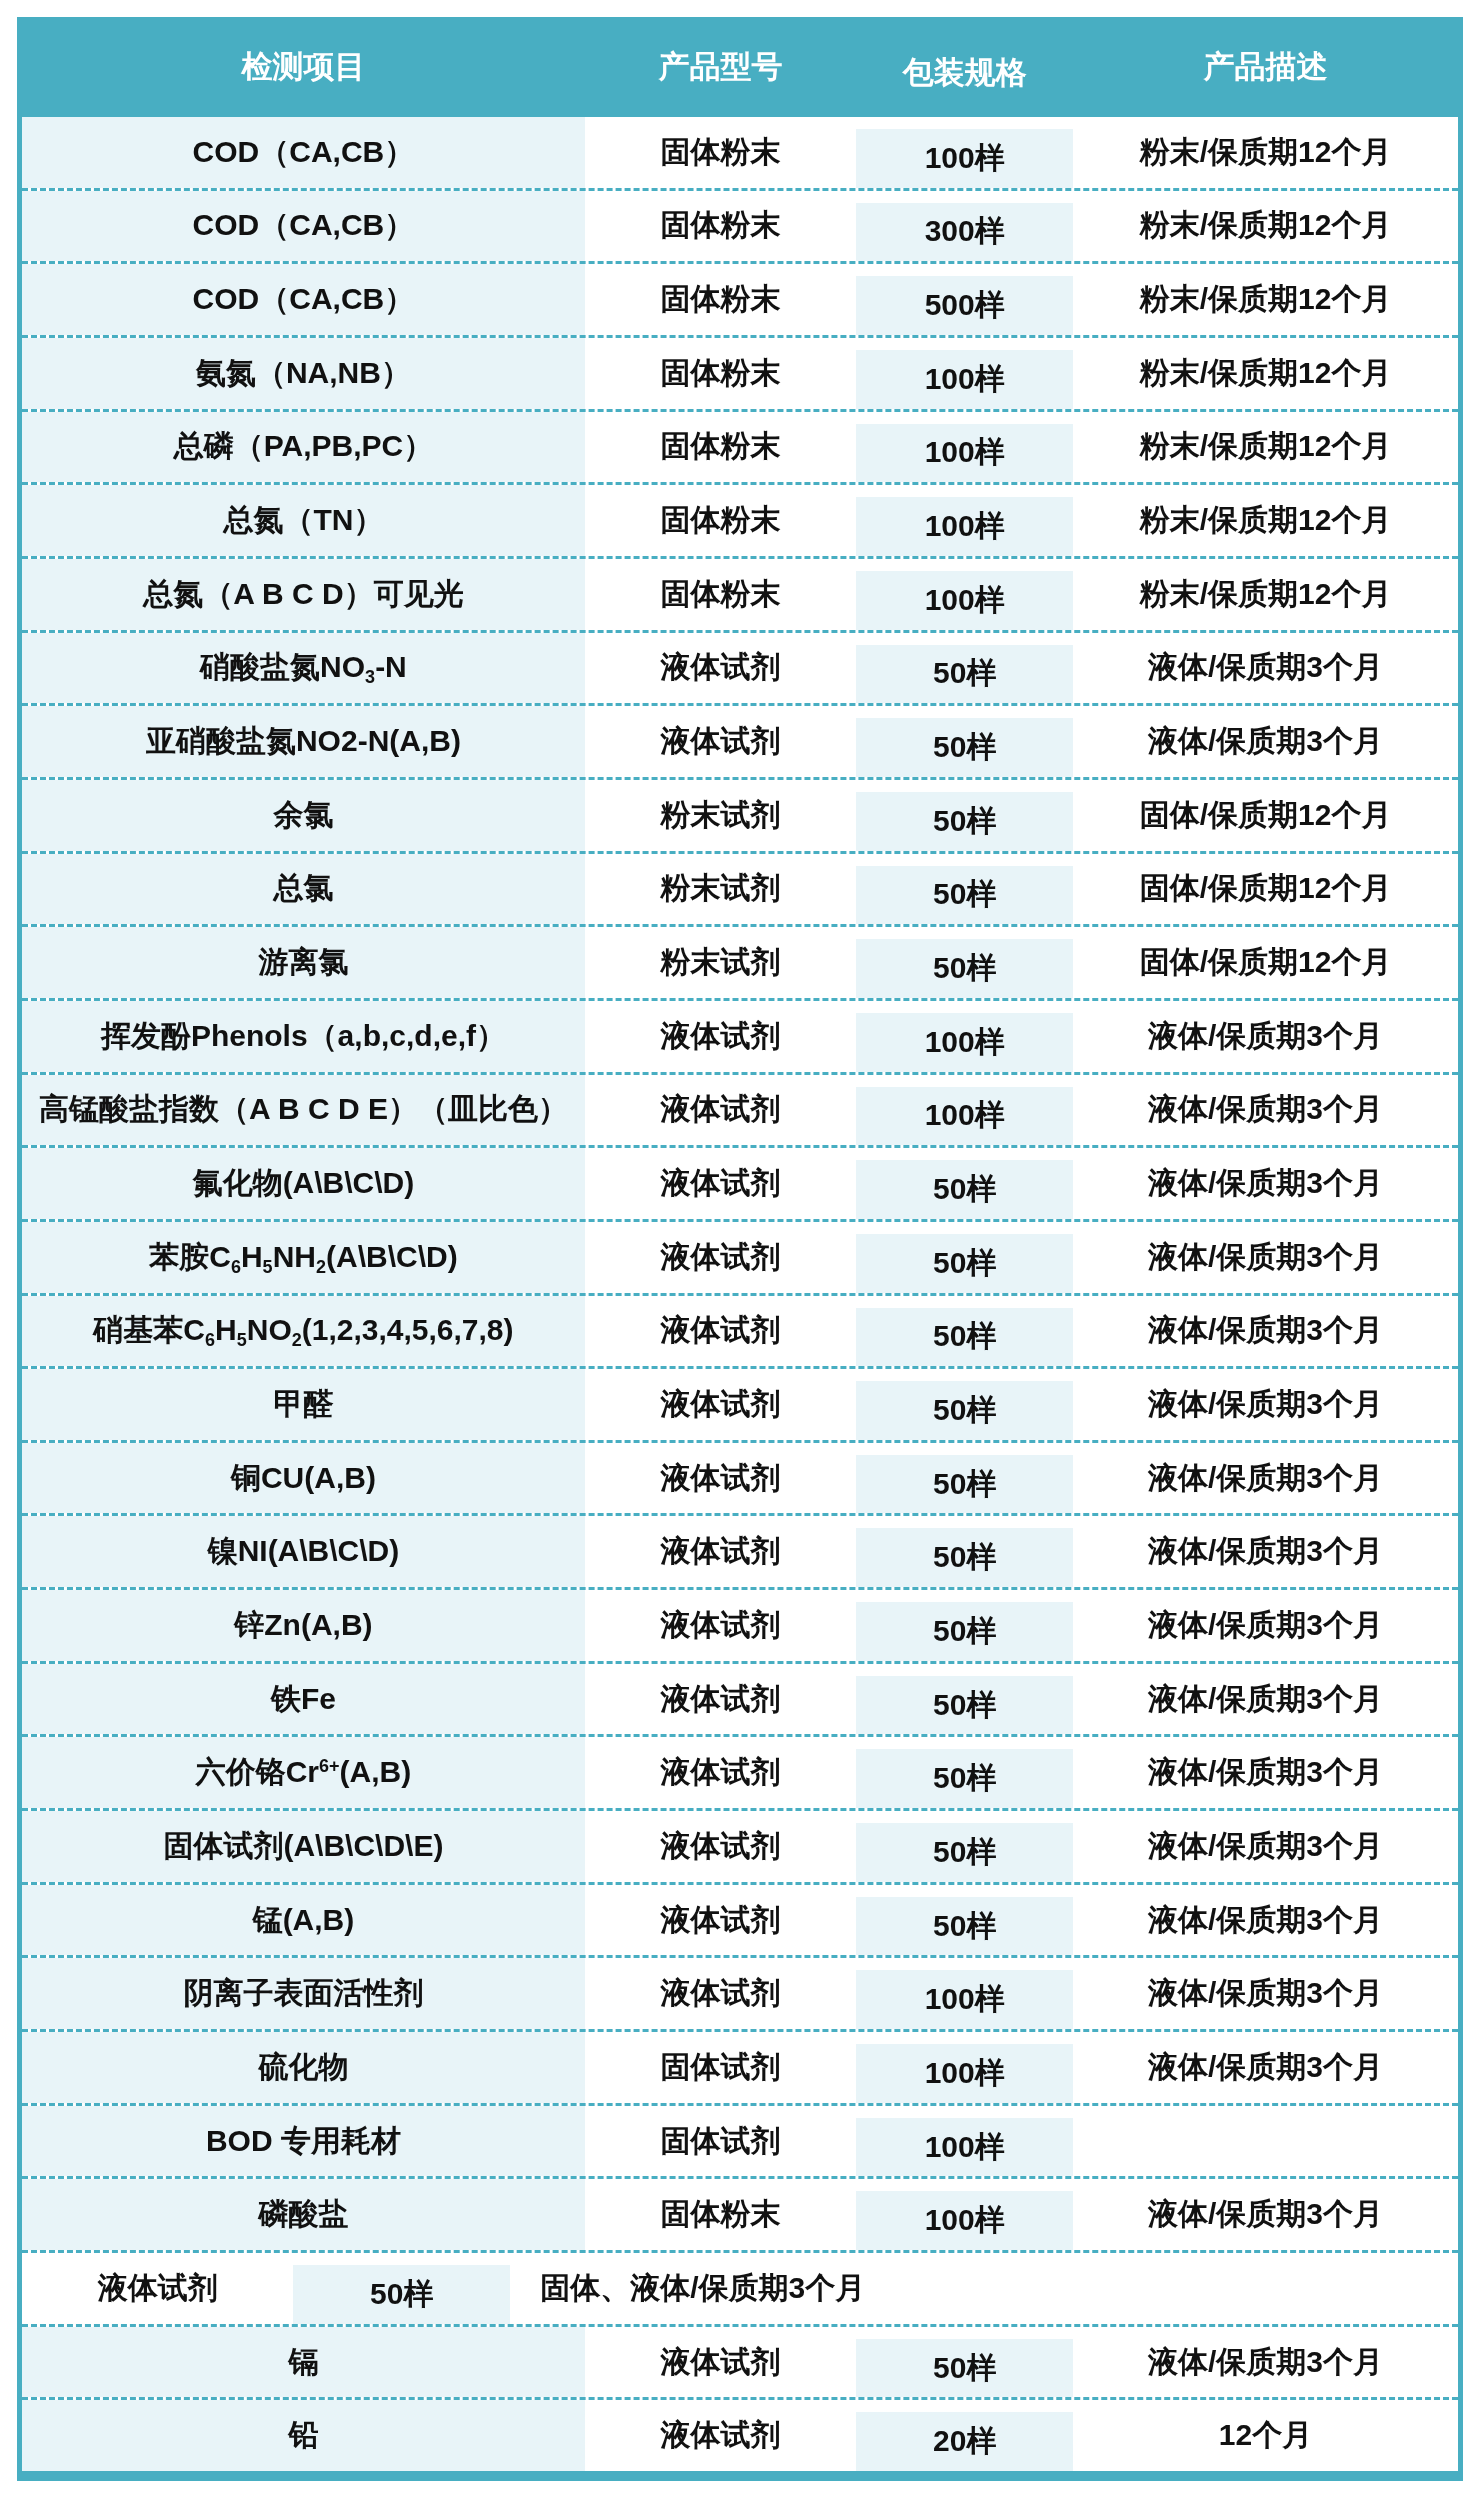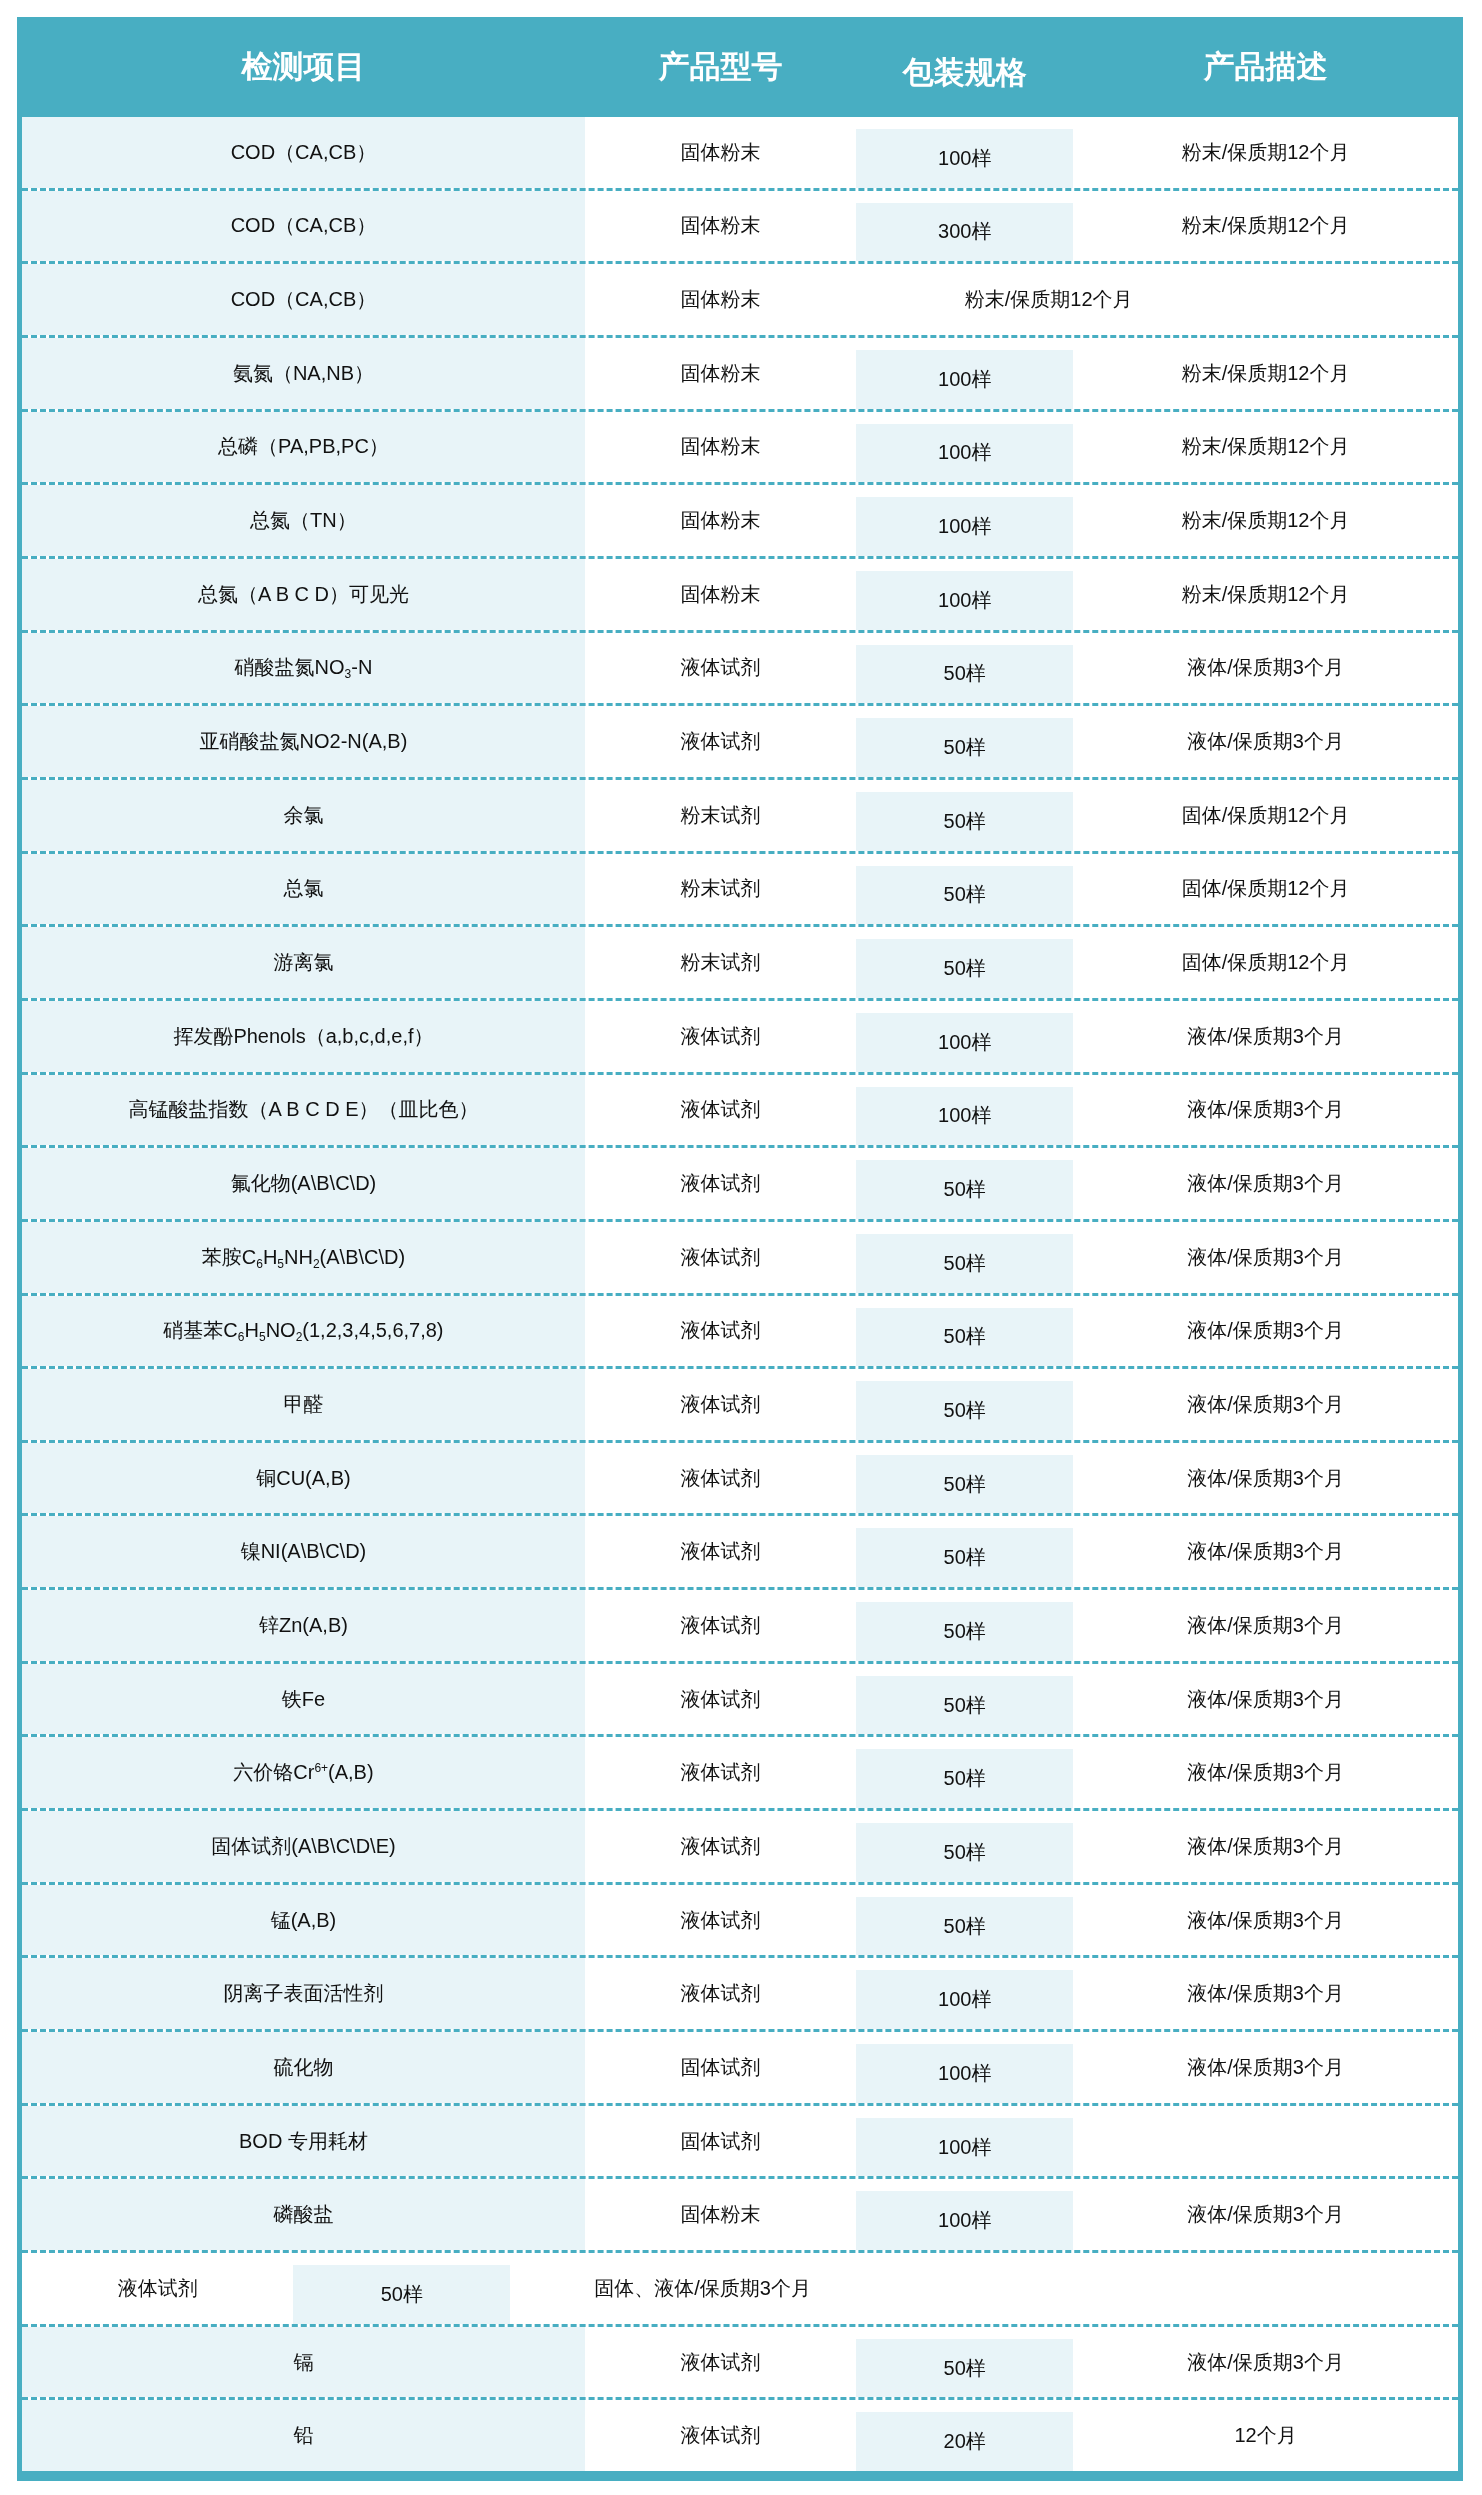--- a/index.html
+++ b/index.html
@@ -24,21 +24,21 @@
     display:flex; align-items:center; justify-content:center;
     text-align:center; box-sizing:border-box; padding:0 8px;
   }
   .c0 { width:39.2%; }
   .c1 { width:18.9%; }
   .c2 { width:15.1%;margin-top:12px; }
   .c3 { width:26.8%; }
   .tbody { flex:1 1 auto; display:flex; flex-direction:column; }
   .row {
     flex:1 1 0; display:flex; box-sizing:border-box;
-    font-size:20px; font-weight:normal; color:#111111; background:#ffffff;
+    font-size:30px; font-weight:bold; color:#111111; background:#ffffff;
   }
   .row + .row { border-top:3px dashed var(--teal,#48AEC2); }
   .row .c0, .row .c2 { background:var(--light,#E8F4F8); }
   .seg-sub { font-size:0.6em; vertical-align:-0.35em; }
   .seg-sup { font-size:0.6em; vertical-align:0.55em; }
 </style>
 </head>
 <body>
 
 <div class="page" style="--teal: #48AEC2; --light: #E8F4F8;">
@@ -64,20 +64,21 @@
           </div>
           <div class="cell c1">固体粉末</div>
           <div class="cell c2">300样</div>
           <div class="cell c3">粉末/保质期12个月</div>
         </div>
         <div class="row">
           <div class="cell c0">
             <span><span>COD（CA,CB）</span></span>
           </div>
           <div class="cell c1">固体粉末</div>
+          <div class="cell c2">500样</div>
           <div class="cell c3">粉末/保质期12个月</div>
         </div>
         <div class="row">
           <div class="cell c0">
             <span><span>氨氮（NA,NB）</span></span>
           </div>
           <div class="cell c1">固体粉末</div>
           <div class="cell c2">100样</div>
           <div class="cell c3">粉末/保质期12个月</div>
         </div>

